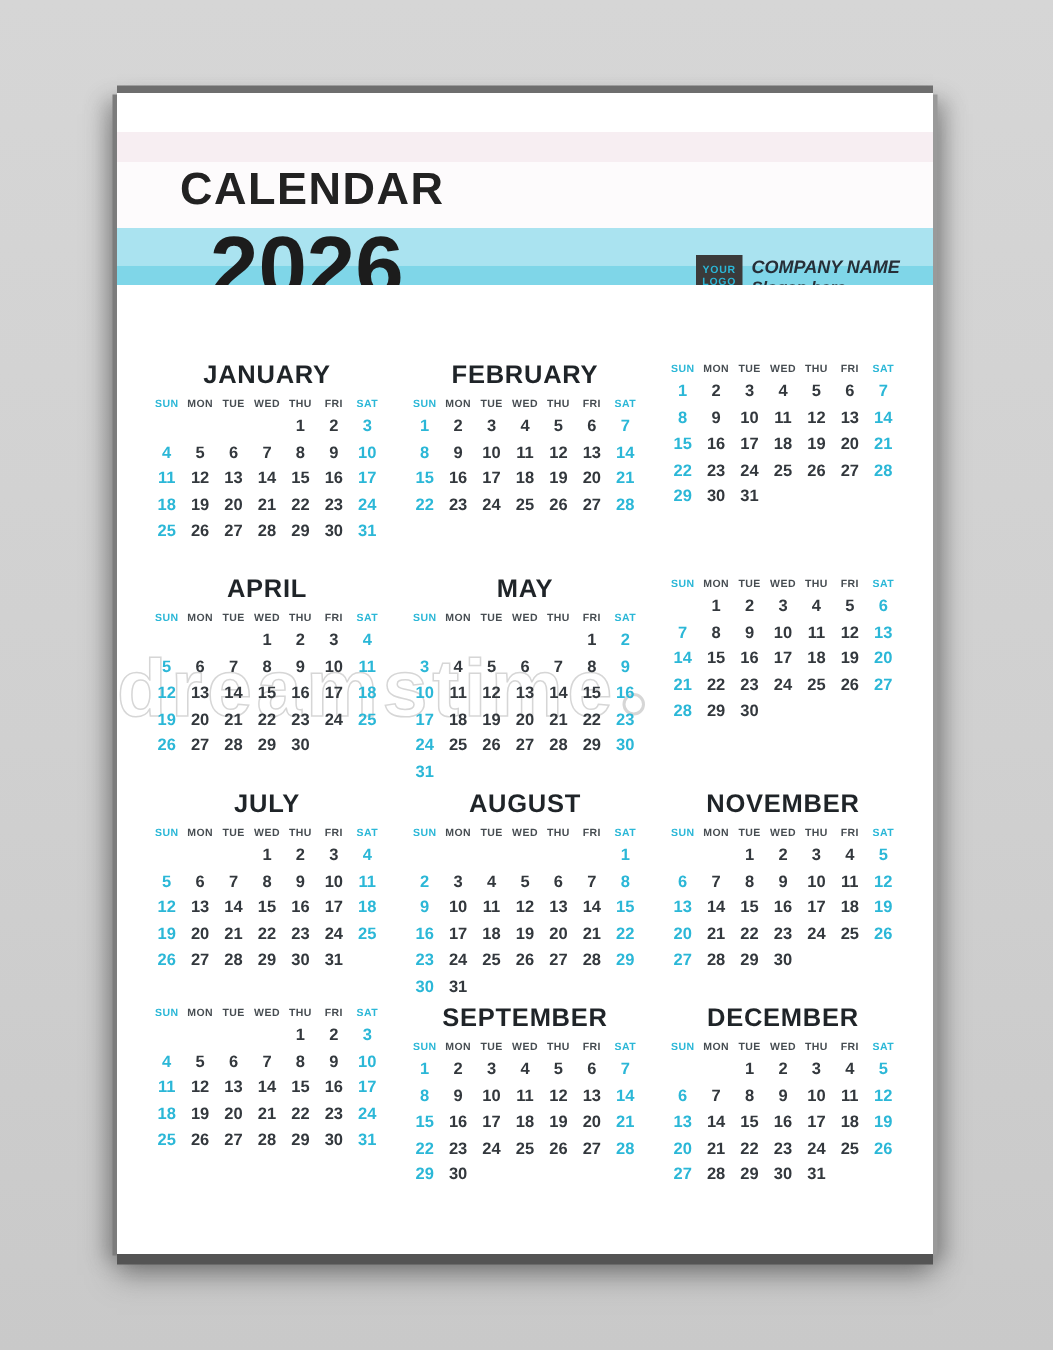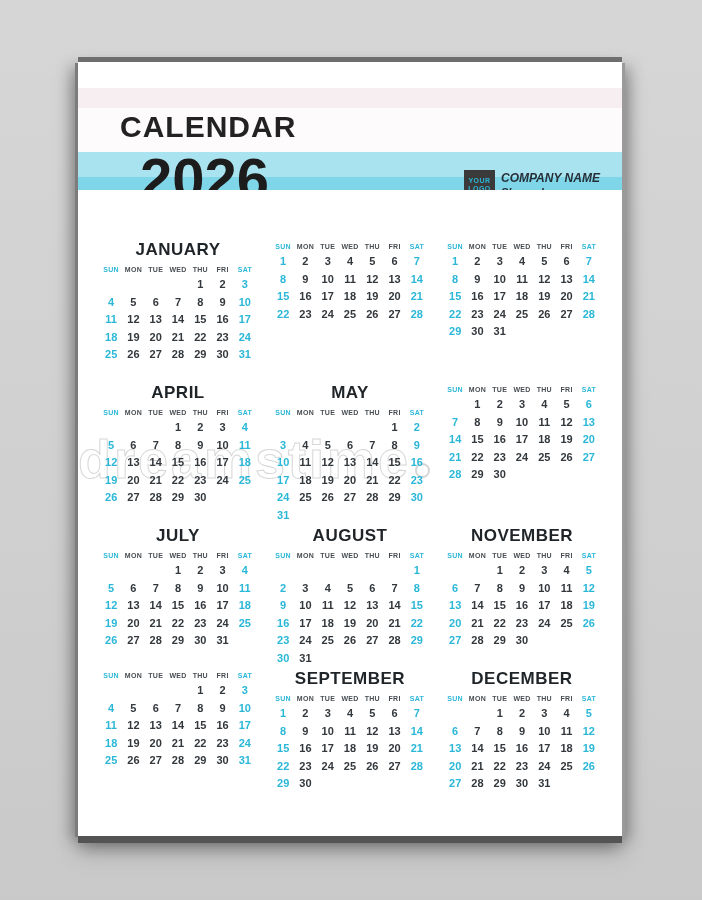--- a/index.html
+++ b/index.html
@@ -177,20 +177,21 @@
             <span class="day accent">25</span>
             <span class="day">26</span>
             <span class="day">27</span>
             <span class="day">28</span>
             <span class="day">29</span>
             <span class="day">30</span>
             <span class="day accent">31</span>
           </div>
         </section>
         <section class="month">
+          <h2 class="month-title">FEBRUARY</h2>
           <div class="dow-row">
             <span class="dow accent">SUN</span>
             <span class="dow">MON</span>
             <span class="dow">TUE</span>
             <span class="dow">WED</span>
             <span class="dow">THU</span>
             <span class="dow">FRI</span>
             <span class="dow accent">SAT</span>
           </div>
           <div class="week">

